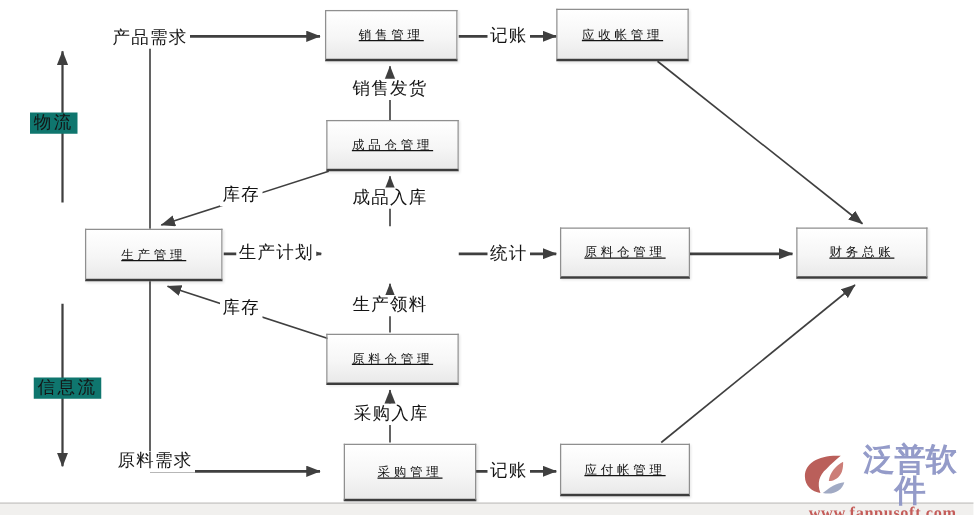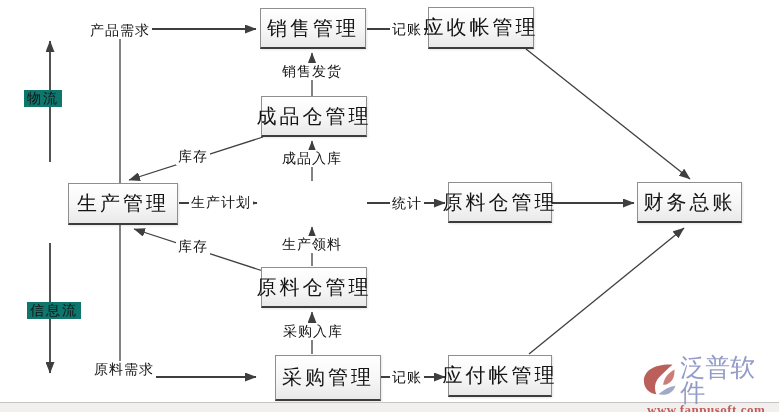--- a/index.html
+++ b/index.html
@@ -28,24 +28,25 @@
   .node {
     position: absolute;
     box-sizing: border-box;
     background: linear-gradient(to bottom, #ffffff 0%, #f6f6f6 55%, #e9e9e9 100%);
     border: 1px solid #8f8f8f;
     border-bottom: 2px solid #3c3c3c;
     box-shadow: 1px 1px 2px rgba(0,0,0,0.10);
     display: flex;
     align-items: center;
     justify-content: center;
-    font-size: 20px;
+    font-size: 10px;
     letter-spacing: 3px;
     color: #141414;
     white-space: nowrap;
+    text-decoration: underline;
   }
   .elabel {
     position: absolute;
     background: #ffffff;
     font-size: 14px;
     letter-spacing: 1px;
     color: #141414;
     white-space: nowrap;
     padding: 1px 2px;
     line-height: 1.1;
@@ -75,25 +76,26 @@
     top: 355px;
     width: 134px;
     opacity: 0.92;
   }
   .wm-row {
     display: flex;
     align-items: center;
   }
   .wm-brand {
     font-size: 25px;
-    font-weight: normal;
+    font-weight: bold;
     letter-spacing: 0px;
     margin-left: 2px;
     line-height: 1;
     font-family: "DejaVu Sans", sans-serif;
+    text-align: center;
   }
   .wm-url {
     font-size: 13px;
     font-weight: bold;
     margin-top: -3px;
     margin-left: 5px;
     letter-spacing: 0.5px;
     font-family: "Liberation Serif", serif;
   }
 </style>
@@ -146,21 +148,21 @@
   <div class="elabel" style="left:281px; top:323px;">采购入库</div>
   <div class="elabel" style="left:92px;  top:361px;">原料需求</div>
   <div class="elabel" style="left:390px; top:369px;">记账</div>
 
   <div class="axis-label" style="left:24px; top:90px;">物流</div>
   <div class="axis-label" style="left:27px; top:302px;">信息流</div>
 
   <div class="node" style="left:260px; top:8px;   width:106px; height:41px;">
       <span>销售管理</span>
     </div>
-  <div class="node" style="left:428px; top:7px;   width:106px; height:42px;">
+  <div class="node" style="left:445px; top:7px;   width:106px; height:42px;">
       <span>应收帐管理</span>
     </div>
   <div class="node" style="left:261px; top:96px;  width:106px; height:41px;">
       <span>成品仓管理</span>
     </div>
   <div class="node" style="left:68px;  top:183px; width:110px; height:42px;">
       <span>生产管理</span>
     </div>
   <div class="node" style="left:448px; top:182px; width:104px; height:41px;">
       <span>原料仓管理</span>

